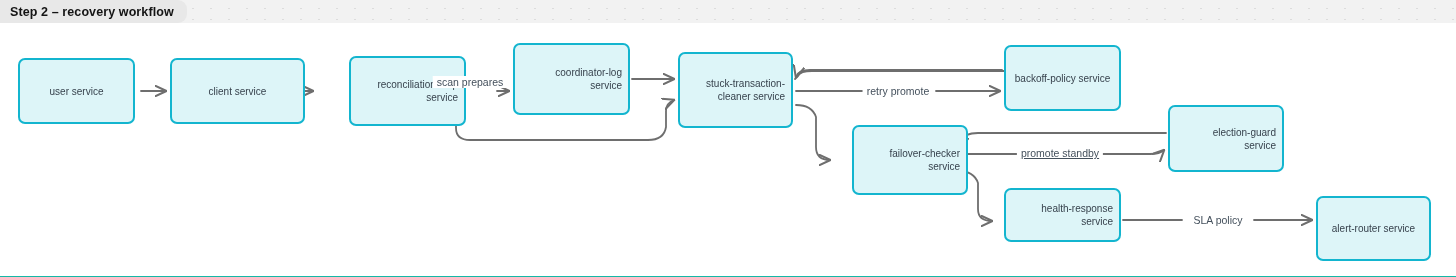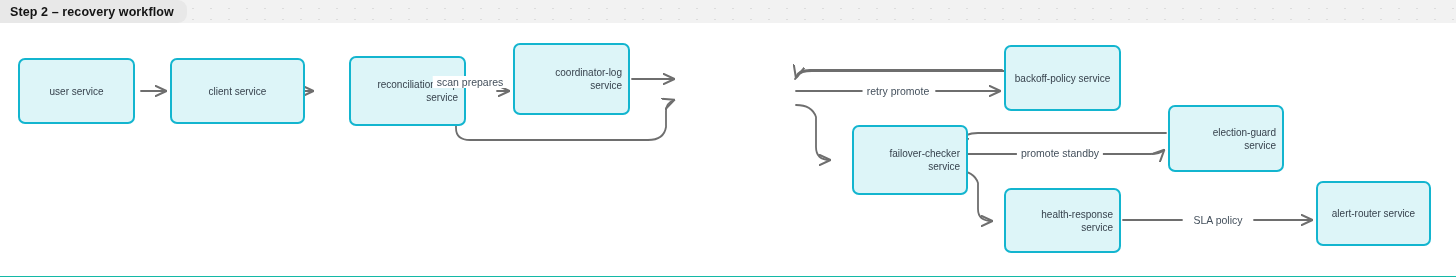--- a/index.html
+++ b/index.html
@@ -86,33 +86,36 @@
       </div>
       <div class="node" style="left: 170px; top: 35px; width: 135px; height: 66px;">
         <span>client service</span>
       </div>
       <div class="node" style="left: 317px; top: 33px; width: 117px; height: 70px; margin-left: 32px;">
         <span>reconciliation-loop service</span>
       </div>
       <div class="node" style="left: 513px; top: 20px; width: 117px; height: 72px;">
         <span>coordinator-log service</span>
       </div>
+      <div class="node" style="left: 678px; top: 29px; width: 115px; height: 76px;">
+        <span>stuck-transaction-cleaner service</span>
+      </div>
       <div class="node" style="left: 1004px; top: 22px; width: 117px; height: 66px;">
         <span>backoff-policy service</span>
       </div>
       <div class="node" style="left: 840px; top: 102px; width: 116px; height: 70px; margin-left: 12px;">
         <span>failover-checker service</span>
       </div>
       <div class="node" style="left: 1168px; top: 82px; width: 116px; height: 67px; padding-left: 27px;">
         <span>election-guard service</span>
       </div>
-      <div class="node" style="left: 1004px; top: 165px; width: 117px; height: 65px; padding-left: 12px;">
+      <div class="node" style="left: 1004px; top: 165px; width: 117px; height: 54px; padding-left: 12px;">
         <span>health-response service</span>
       </div>
-      <div class="node" style="left: 1316px; top: 158px; width: 115px; height: 65px;">
+      <div class="node" style="left: 1316px; top: 173px; width: 115px; height: 65px;">
         <span>alert-router service</span>
       </div>
       <div class="elabel" style="left: 470px; top: 59px;">scan prepares</div>
       <div class="elabel" style="left: 898px; top: 68px;">retry promote</div>
-      <div class="elabel" style="left: 1060px; top: 130px;">promote standby</div>
+      <div class="elabel" style="left: 1060px; top: 130px; text-decoration: underline;">promote standby</div>
       <div class="elabel" style="left: 1218px; top: 197px;">SLA policy</div>
     </div>
 </div>
 
 </body></html>

